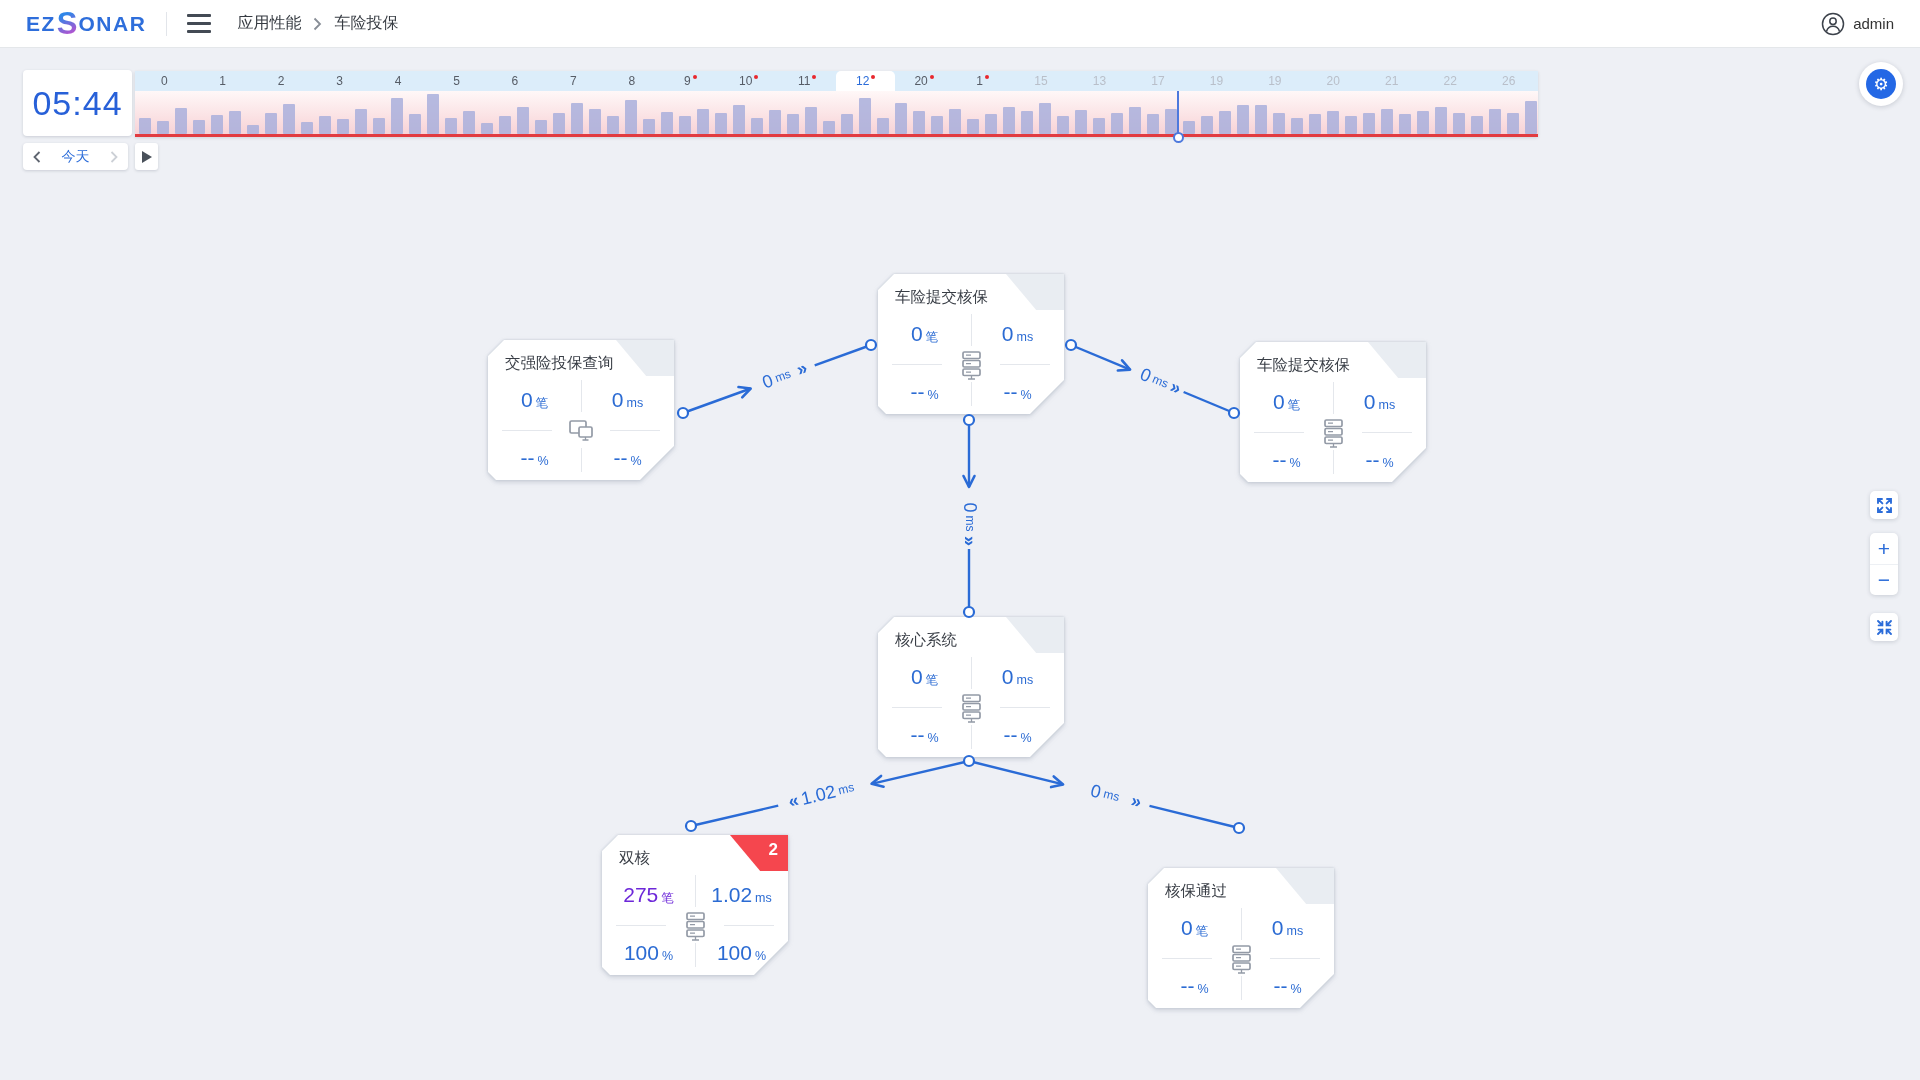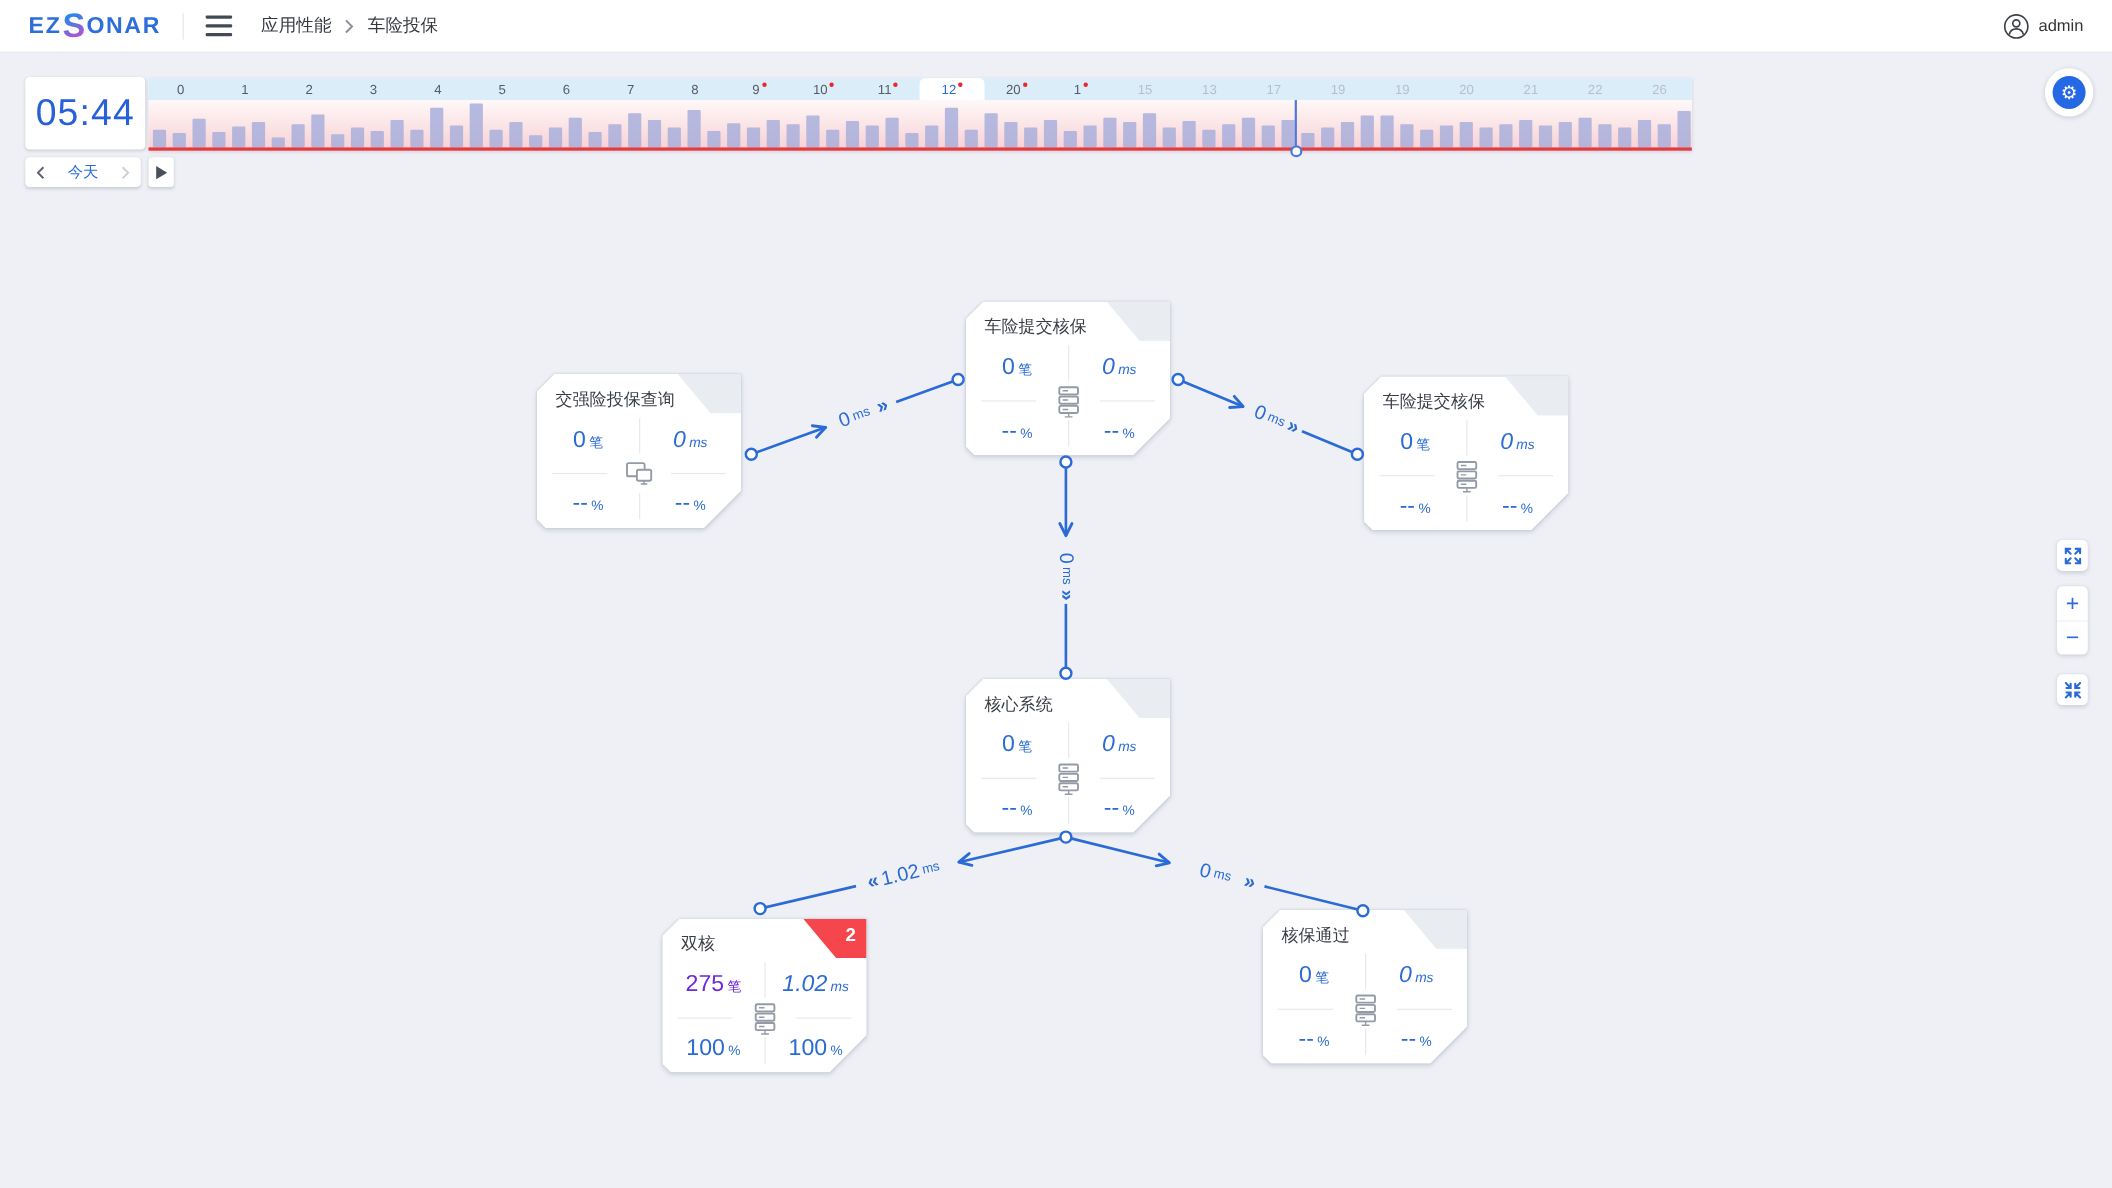--- a/index.html
+++ b/index.html
@@ -75,21 +75,21 @@
     clip-path:polygon(0 0, 100% 0, 100% 100%, 52% 100%); }
   .badge { position:absolute; top:5px; right:10px; color:#fff; font-size:17px; font-weight:700; }
   .ntitle { position:absolute; left:17px; top:13px; font-size:15.5px; color:#383d45; }
   .metrics { position:absolute; left:0; right:0; top:38px; bottom:0; }
   .vline { position:absolute; left:50%; top:2px; bottom:8px; width:1px; background:#e4e7ec; }
   .hl { position:absolute; top:52px; height:1px; background:#e4e7ec; }
   .hl.l { left:14px; width:50px; } .hl.r { right:14px; width:50px; }
   .nicon { position:absolute; left:50%; top:52px; transform:translate(-50%,-50%); background:#fff; padding:1px 3px; }
   .cell { position:absolute; width:93px; text-align:center; color:#2b6bd3; }
   .cell .val { font-size:21px; } .cell .unit { font-size:12.5px; margin-left:3px; }
-  .cell.tl { left:0; top:10px; } .cell.tr { left:93px; top:10px;font-style:italic; }
+  .cell.tl { left:0; top:10px; } .cell.tr { left:93px; top:10px; }
   .cell.bl { left:0; top:68px; } .cell.br { left:93px; top:68px; }
 
   .edges-svg { position:absolute; inset:0; z-index:3; pointer-events:none; }
   .edge-line { stroke:#2a6bd6; stroke-width:2.4; fill:none; }
   .edge-arrow { stroke:#2a6bd6; stroke-width:2.6; fill:none; stroke-linecap:round; stroke-linejoin:round; }
   .edge-dot { fill:#fff; stroke:#2a6bd6; stroke-width:2.2; }
   .edge-label { fill:#2a6bd6; font-size:18px; text-anchor:middle; dominant-baseline:middle; }
   .edge-label .eu { font-size:12px; }
   .edge-chev { fill:#2a6bd6; font-size:18px; font-weight:700; text-anchor:middle; dominant-baseline:middle; }
 
@@ -455,21 +455,21 @@
             <rect x="9" y="13.5" width="17" height="6.5" rx="1.3"></rect>
             <rect x="9" y="22" width="17" height="6.5" rx="1.3"></rect>
           <path d="M12,8.2 h5 M12,16.7 h5 M12,25.2 h5" stroke-width="1.3"></path>
             <path d="M17.5,28.5 v3.5 M14,32 h7" stroke-width="1.3"></path>
         </svg>
       </div>
     </div>
   </div>
 </div>
 
-<div class="node" style="left:1148px;top:827px">
+<div class="node" style="left:1148px;top:868px">
   <div class="card">
     <div class="flap" style="background: rgb(233, 237, 242);"></div>
     <div class="ntitle">核保通过</div>
     <div class="metrics">
       <div class="vline"></div>
         <div class="hl l"></div>
         <div class="hl r"></div>
       <div class="cell tl" style="color: rgb(43, 107, 211);"><span class="val">0</span><span class="unit">笔</span></div>
       <div class="cell tr"><span class="val">0</span><span class="unit">ms</span></div>
       <div class="cell bl"><span class="val">--</span><span class="unit">%</span></div>

